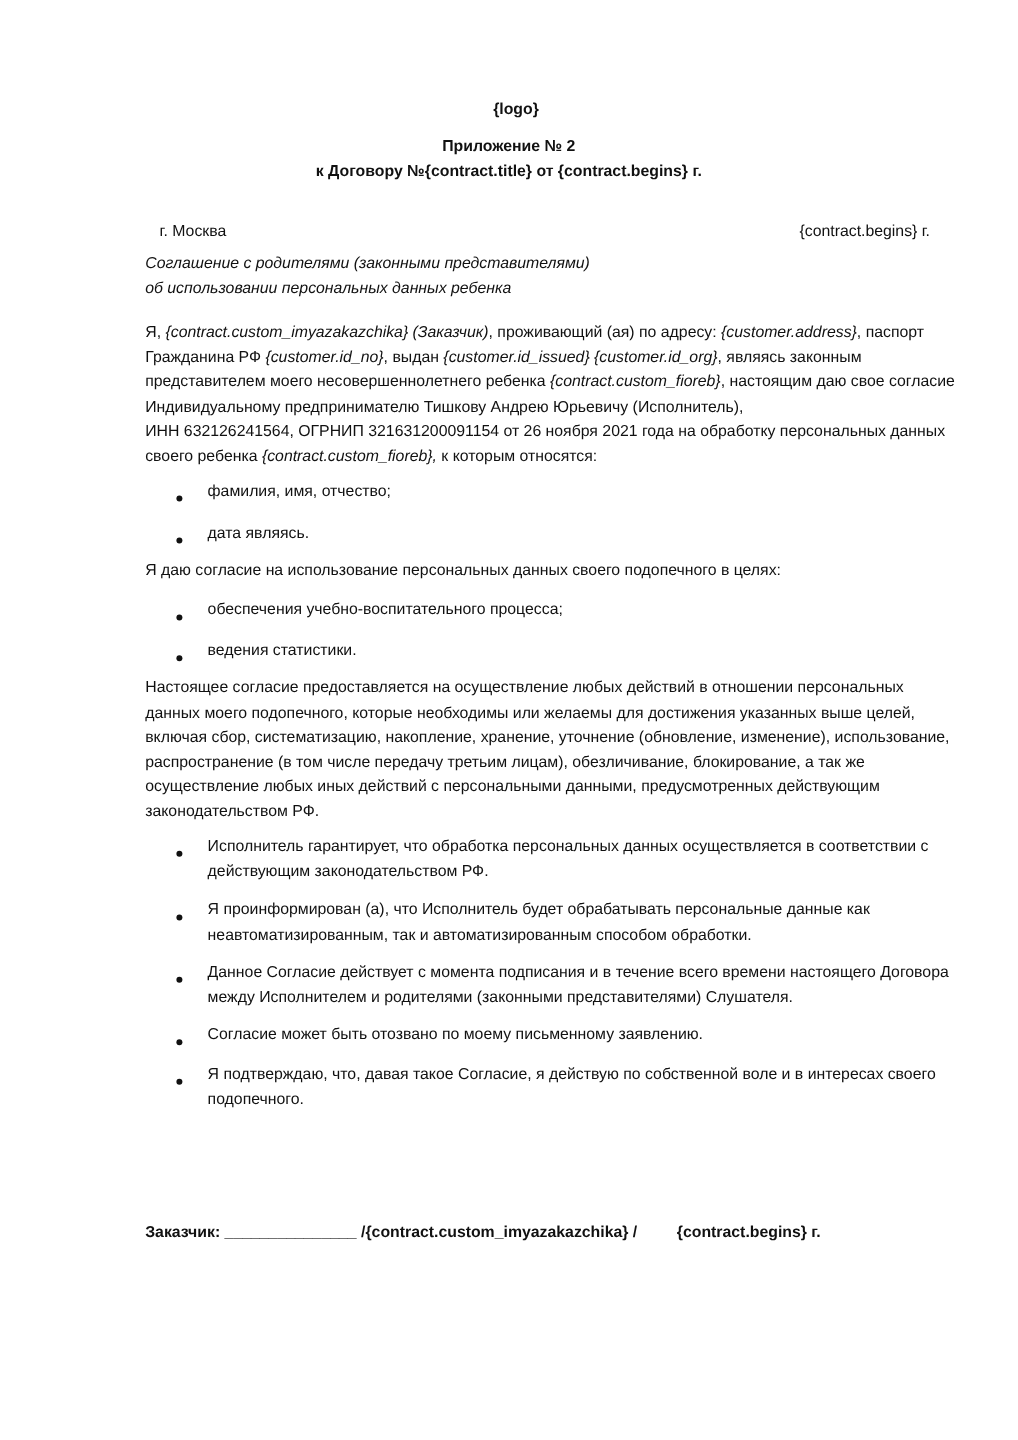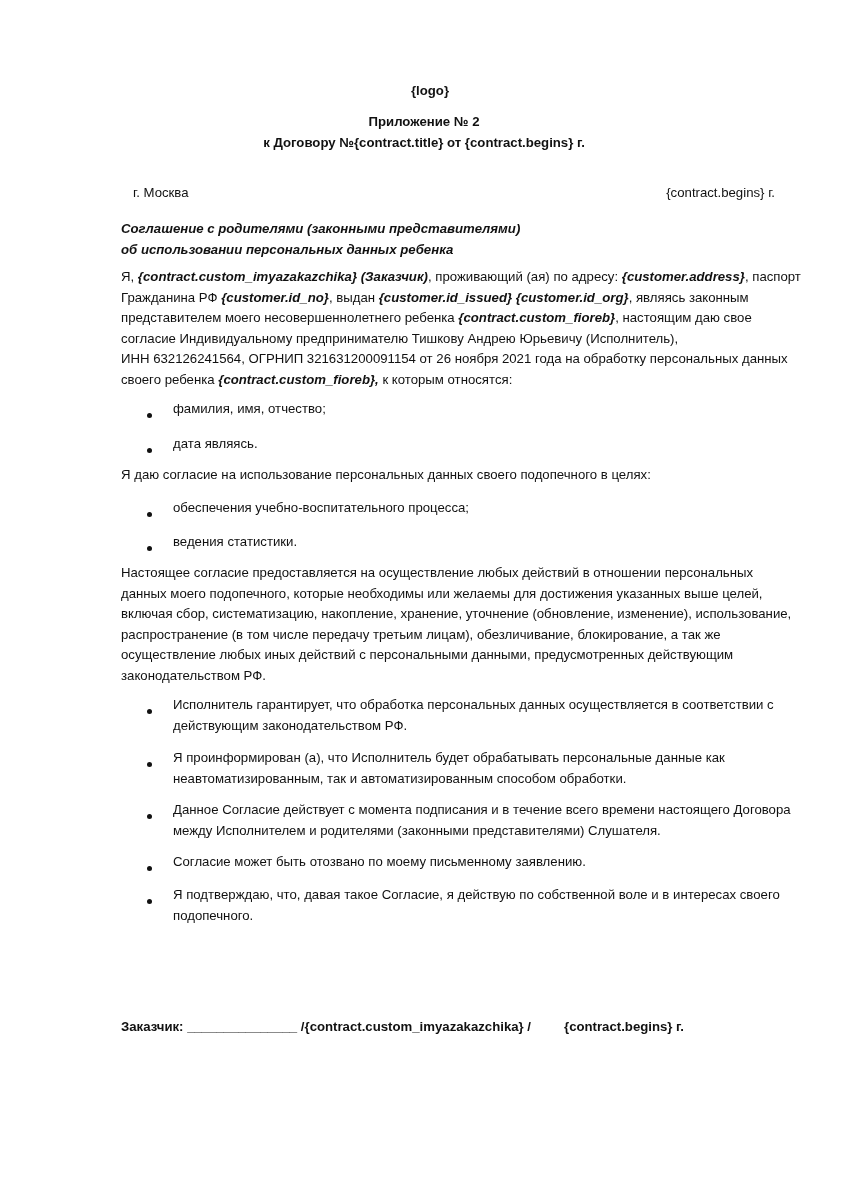--- a/index.html
+++ b/index.html
@@ -9,24 +9,24 @@
     color: #111111; font-size: 13.2px;
   }
   .page { position: absolute; left: 0; top: 0; width: 848px; height: 1200px; }
   .center { text-align: center; font-weight: bold; }
   .logo { position: absolute; top: 83px; left: 6px; width: 848px; }
   .h1 { position: absolute; top: 114px; left: 0; width: 848px; }
   .h2 { position: absolute; top: 135px; left: 0; width: 848px; }
   .h3 { position: absolute; top: 156px; left: 0; width: 848px; }
   .city { position: absolute; top: 185px; left: 133px; }
   .date-right { position: absolute; top: 185px; right: 73px; }
-  .subtitle { position: absolute; top: 218px; left: 121px; font-weight: bold; font-style: italic; line-height: 21px; }
+  .subtitle { position: absolute; top: 208px; left: 121px; font-weight: normal; font-style: italic; line-height: 21px; }
   .para { position: absolute; left: 121px; width: 680px; line-height: 20.5px; }
   .p1 { top: 267px; }
-  .bi { font-weight: bold; font-style: italic; }
+  .bi { font-weight: normal; font-style: italic; }
   .bullet { position: absolute; left: 147px; }
   .bullet-text { position: absolute; left: 173px; width: 620px; line-height: 20.5px; }
   .dot { display: inline-block; width: 5px; height: 5px; border-radius: 50%; background: #111; }
   .footer { position: absolute; top: 1019px; left: 121px; font-weight: bold; white-space: pre; }
 </style>
 </head>
 <body>
 
 <div class="page">
 

